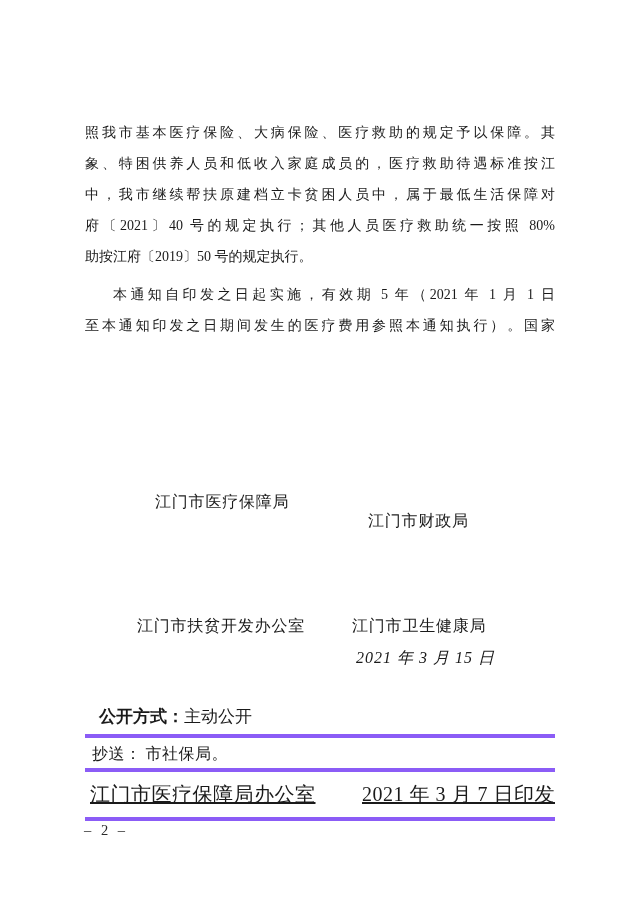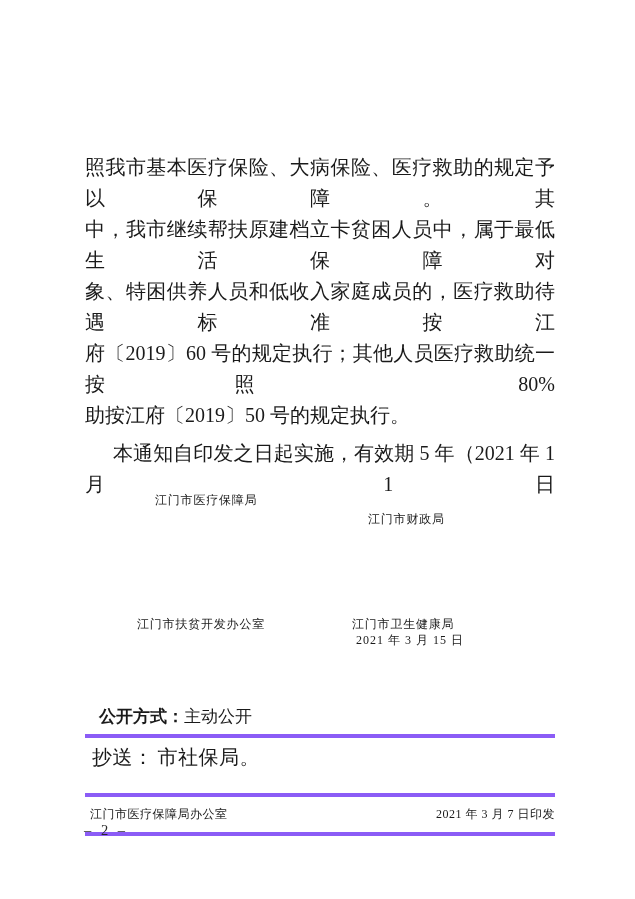--- a/index.html
+++ b/index.html
@@ -13,104 +13,105 @@
     font-family: "Liberation Serif", "DejaVu Serif", serif;
     color: #1a1a1a;
     overflow: hidden;
   }
   
   .doc-body {
     position: absolute;
     left: 85px;
     top: 117px;
     width: 470px;
-    font-size: 20px;
+    font-size: 14px;
     line-height: 31px;
-    margin-top: 35px;
   }
   .doc-body .line {
     white-space: nowrap;
   }
   .doc-body .jline {
     white-space: normal;
     text-align: justify;
     text-align-last: justify;
     text-justify: inter-character;
   }
   .para-2 { margin-top: 7px; }
   .indent-first { text-indent: 28px; }
   
   .sig {
     position: absolute;
-    font-size: 12px;
+    font-size: 16px;
     letter-spacing: 0.8px;
     white-space: nowrap;
   }
   .sig-r1-left  { left: 155px; top: 492px; }
   .sig-r1-right { left: 368px; top: 511px; }
   .sig-r2-left  { left: 137px; top: 616px; }
   .sig-r2-right { left: 352px; top: 616px; }
-  .sig-date     { left: 356px; top: 632px; letter-spacing: 1px; }
+  .sig-date     { left: 356px; top: 648px; letter-spacing: 1px; font-style: italic; }
   
   .doc-footer {
     position: absolute;
     left: 85px;
     top: 702px;
     width: 470px;
   }
   .footer-row {
     border-bottom: 4px solid #8b5cf6;
   }
   .row-publicity {
     padding: 3px 0 6px 14px;
     font-size: 17px;
   }
   .row-publicity .label {
     font-family: "Liberation Sans", "DejaVu Sans", sans-serif;
     font-weight: bold;
   }
   .row-cc {
-    padding: 6px 0 22px 7px;
-    font-size: 20px;
+    padding: 6px 0 3px 7px;
+    font-size: 16px;
     letter-spacing: 0.5px;
   }
   .row-cc .label { margin-right: 4px; }
   .row-issuer {
     display: flex;
     justify-content: space-between;
     align-items: flex-start;
     padding: 9px 0 9px 5px;
-    font-size: 12px;
+    font-size: 20px;
     letter-spacing: 0.5px;
+    text-decoration: underline;
   }
   
   .page-number {
     position: absolute;
     left: 84px;
     top: 822px;
     font-size: 14.5px;
     letter-spacing: 3px;
     color: #2a2a2a;
   }
 </style>
 </head>
 <body>
 
 <div class="page">
 
   <div class="doc-body">
     <div class="para-1">
       <div class="jline">照我市基本医疗保险、大病保险、医疗救助的规定予以保障。其</div>
+      <div class="jline">象、特困供养人员和低收入家庭成员的，医疗救助待遇标准按江</div>
       <div class="jline">中，我市继续帮扶原建档立卡贫困人员中，属于最低生活保障对</div>
-      <div class="jline">象、特困供养人员和低收入家庭成员的，医疗救助待遇标准按江</div>
-      <div class="jline">府〔2019〕60 号的规定执行；其他人员医疗救助统一按照 80%</div>
+      <div class="jline">府〔2021〕40 号的规定执行；其他人员医疗救助统一按照 80%</div>
       <div class="line">助按江府〔2019〕50 号的规定执行。</div>
     </div>
     <div class="para-2">
       <div class="jline indent-first">本通知自印发之日起实施，有效期 5 年（2021 年 1 月 1 日</div>
+      <div class="jline">至本通知印发之日期间发生的医疗费用参照本通知执行）。国家</div>
     </div>
   </div>
 
   <div>
     <span class="sig sig-r1-left">江门市医疗保障局</span>
     <span class="sig sig-r1-right">江门市财政局</span>
     <span class="sig sig-r2-left">江门市扶贫开发办公室</span>
     <span class="sig sig-r2-right">江门市卫生健康局</span>
     <span class="sig sig-date">2021 年 3 月 15 日</span>
   </div>

